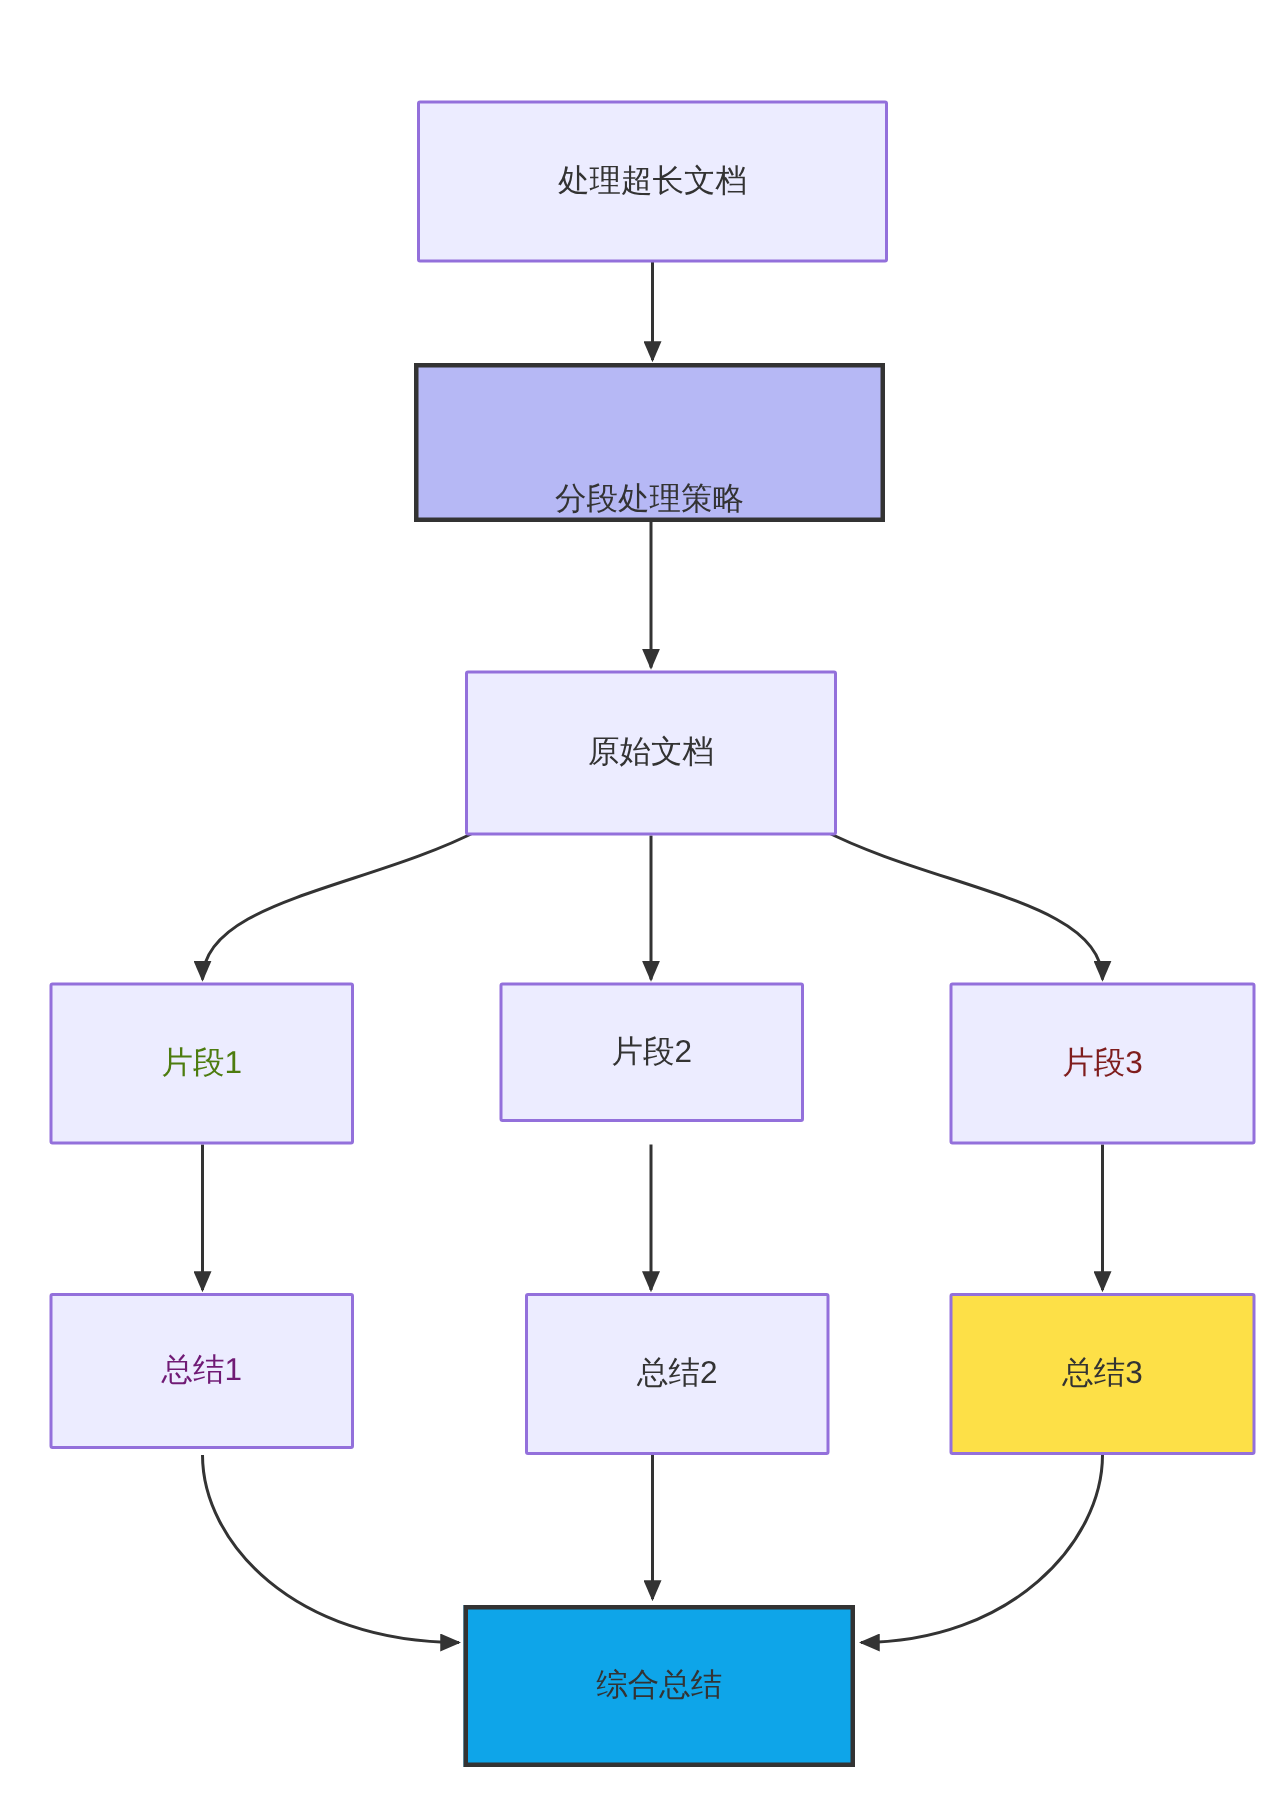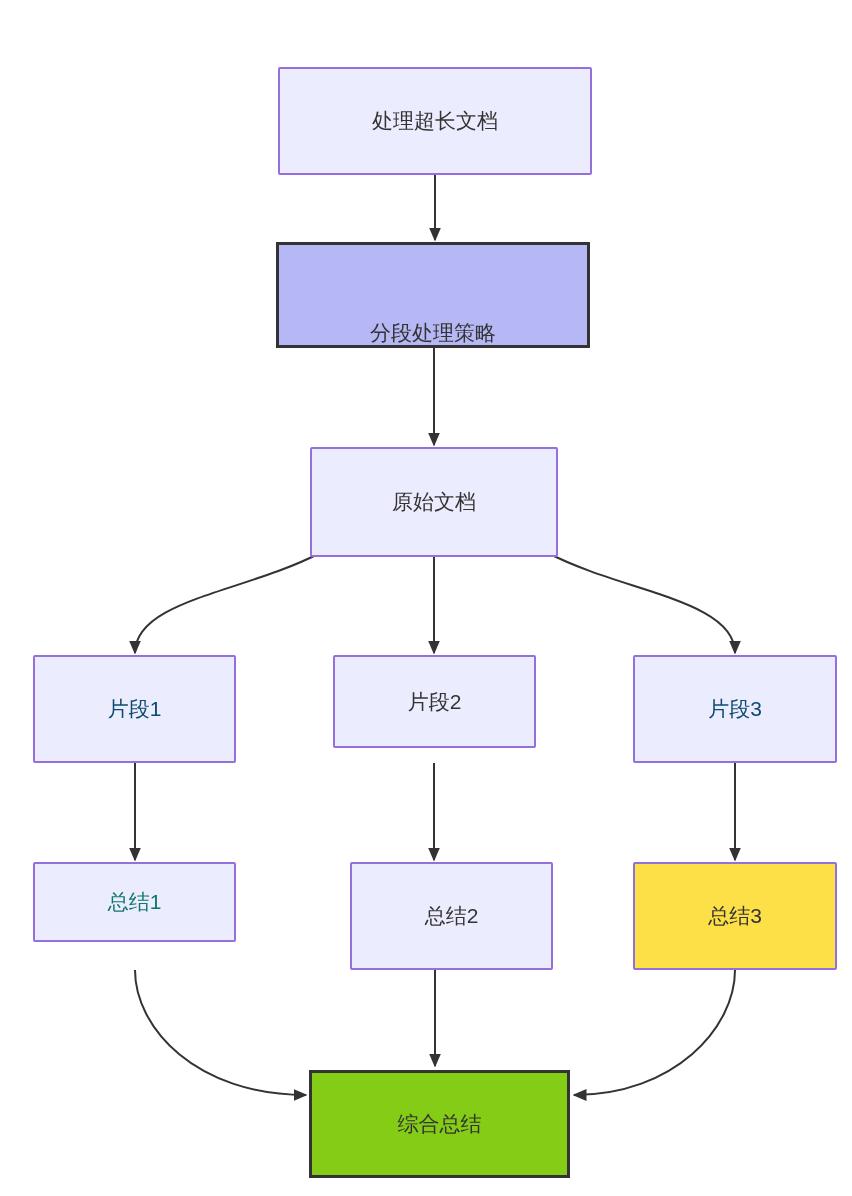--- a/index.html
+++ b/index.html
@@ -69,41 +69,41 @@
   </div>
 
   <div class="node thick" style="left: 276px; top: 242px; width: 314px; height: 106px; background-color: rgb(182, 184, 245); border-color: rgb(51, 51, 51); color: rgb(51, 51, 51); align-items: flex-end;">
     <span>分段处理策略</span>
   </div>
 
   <div class="node" style="left: 310px; top: 447px; width: 248px; height: 110px; background-color: rgb(236, 236, 255); border-color: rgb(147, 112, 219); color: rgb(51, 51, 51);">
     <span>原始文档</span>
   </div>
 
-  <div class="node" style="left: 33px; top: 655px; width: 203px; height: 108px; background-color: rgb(236, 236, 255); border-color: rgb(147, 112, 219); color: #0c4a6e;">
+  <div class="node" style="left: 33px; top: 655px; width: 203px; height: 108px; background-color: rgb(236, 236, 255); border-color: rgb(147, 112, 219); color: #4d7c0f;">
     <span>片段1</span>
   </div>
 
   <div class="node" style="left: 333px; top: 655px; width: 203px; height: 93px; background-color: rgb(236, 236, 255); border-color: rgb(147, 112, 219); color: rgb(51, 51, 51);">
     <span>片段2</span>
   </div>
 
-  <div class="node" style="left: 633px; top: 655px; width: 204px; height: 108px; background-color: rgb(236, 236, 255); border-color: rgb(147, 112, 219); color: #0c4a6e;">
+  <div class="node" style="left: 633px; top: 655px; width: 204px; height: 108px; background-color: rgb(236, 236, 255); border-color: rgb(147, 112, 219); color: #7f1d1d;">
     <span>片段3</span>
   </div>
 
-  <div class="node" style="left: 33px; top: 862px; width: 203px; height: 80px; background-color: rgb(236, 236, 255); border-color: rgb(147, 112, 219); color: #0f766e;">
+  <div class="node" style="left: 33px; top: 862px; width: 203px; height: 104px; background-color: rgb(236, 236, 255); border-color: rgb(147, 112, 219); color: #701a75;">
     <span>总结1</span>
   </div>
 
   <div class="node" style="left: 350px; top: 862px; width: 203px; height: 108px; background-color: rgb(236, 236, 255); border-color: rgb(147, 112, 219); color: rgb(51, 51, 51);">
     <span>总结2</span>
   </div>
 
   <div class="node" style="left: 633px; top: 862px; width: 204px; height: 108px; background-color: #fde047; border-color: rgb(147, 112, 219); color: rgb(51, 51, 51);">
     <span>总结3</span>
   </div>
 
-  <div class="node thick" style="left: 309px; top: 1070px; width: 261px; height: 108px; background-color: #84cc16; border-color: rgb(51, 51, 51); color: rgb(51, 51, 51);">
+  <div class="node thick" style="left: 309px; top: 1070px; width: 261px; height: 108px; background-color: #0ea5e9; border-color: rgb(51, 51, 51); color: rgb(51, 51, 51);">
     <span>综合总结</span>
   </div>
 
 </div>
 
 </body></html>

